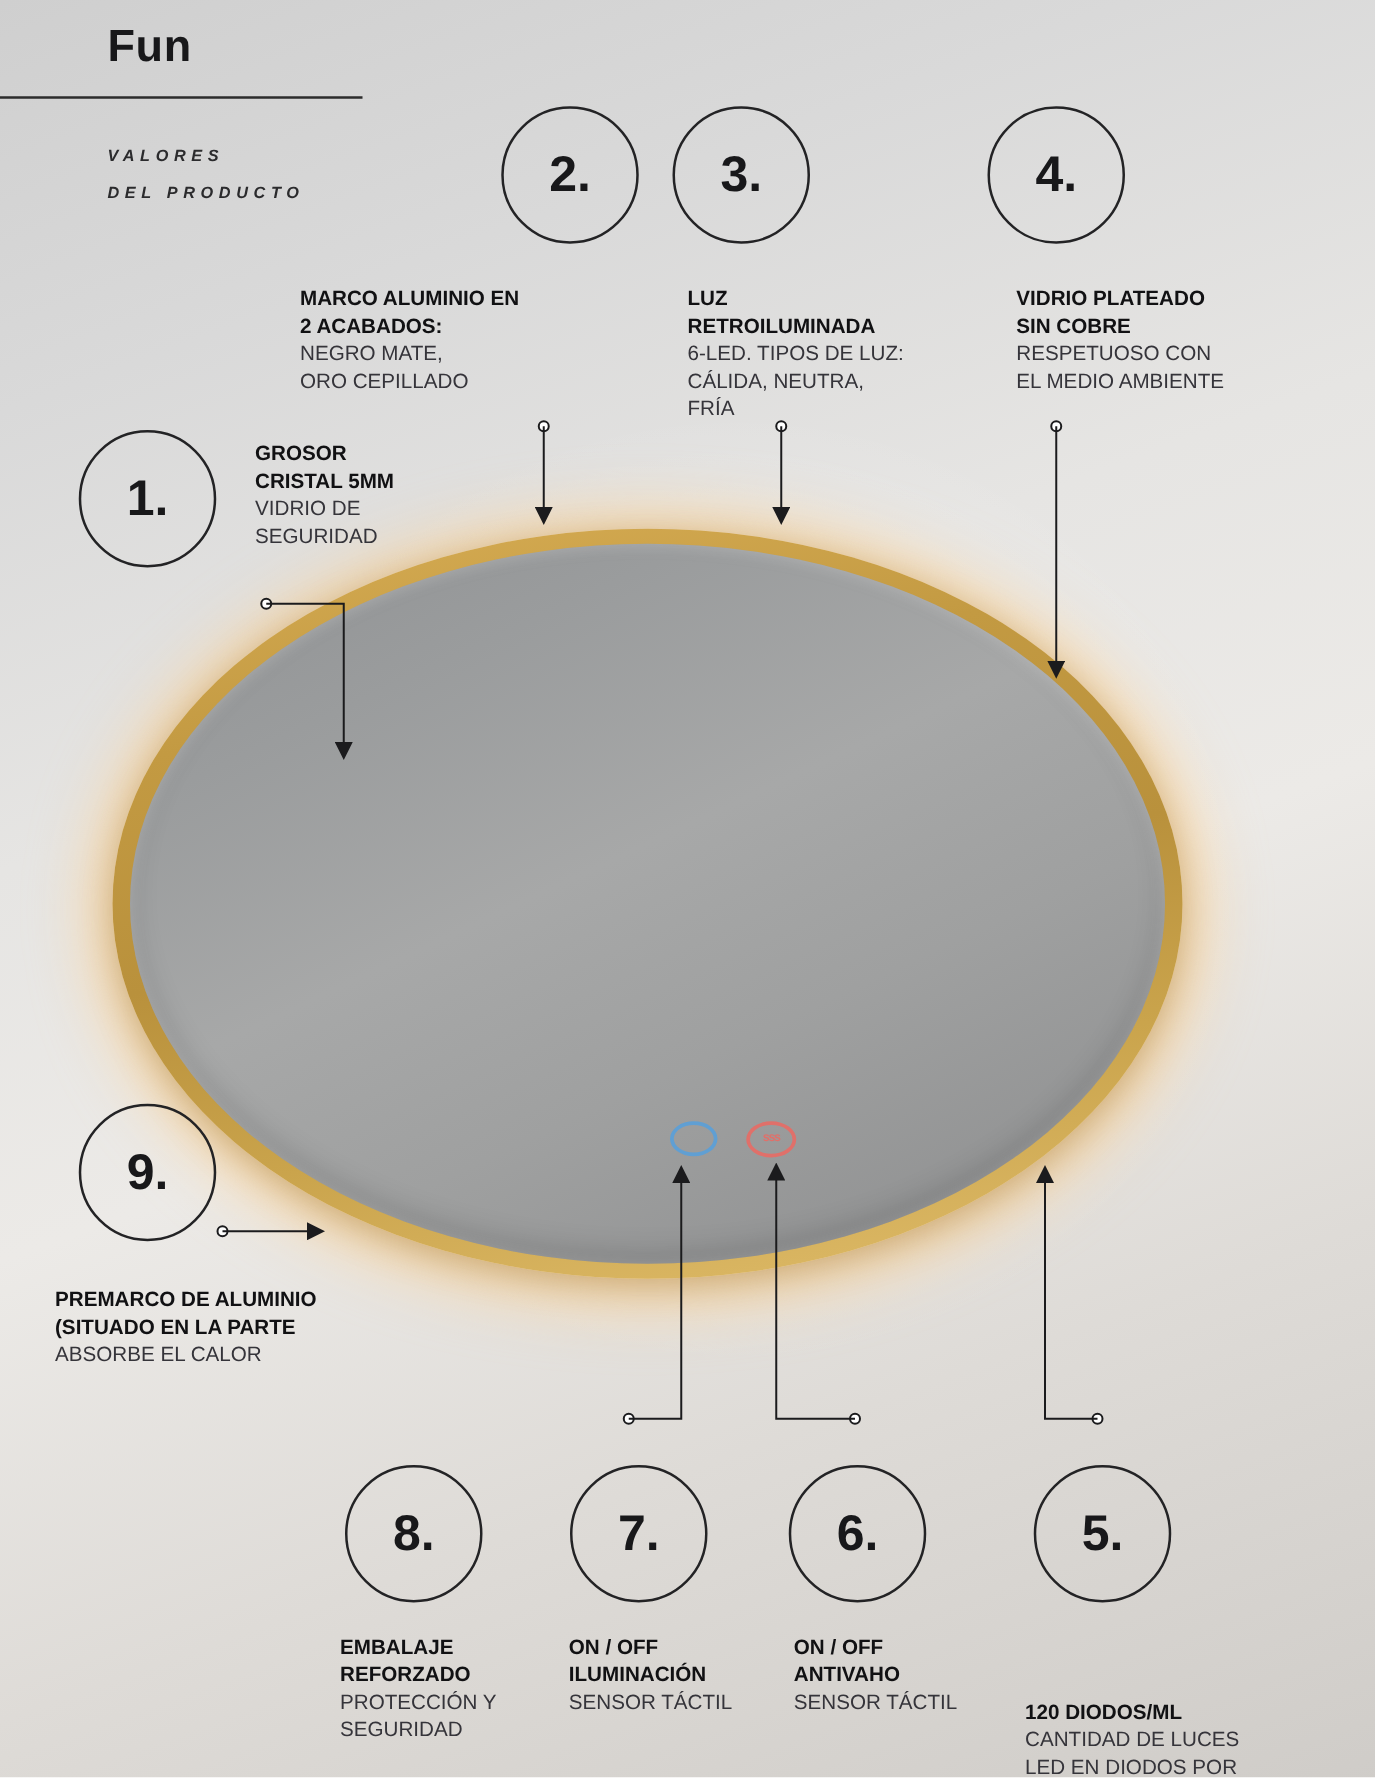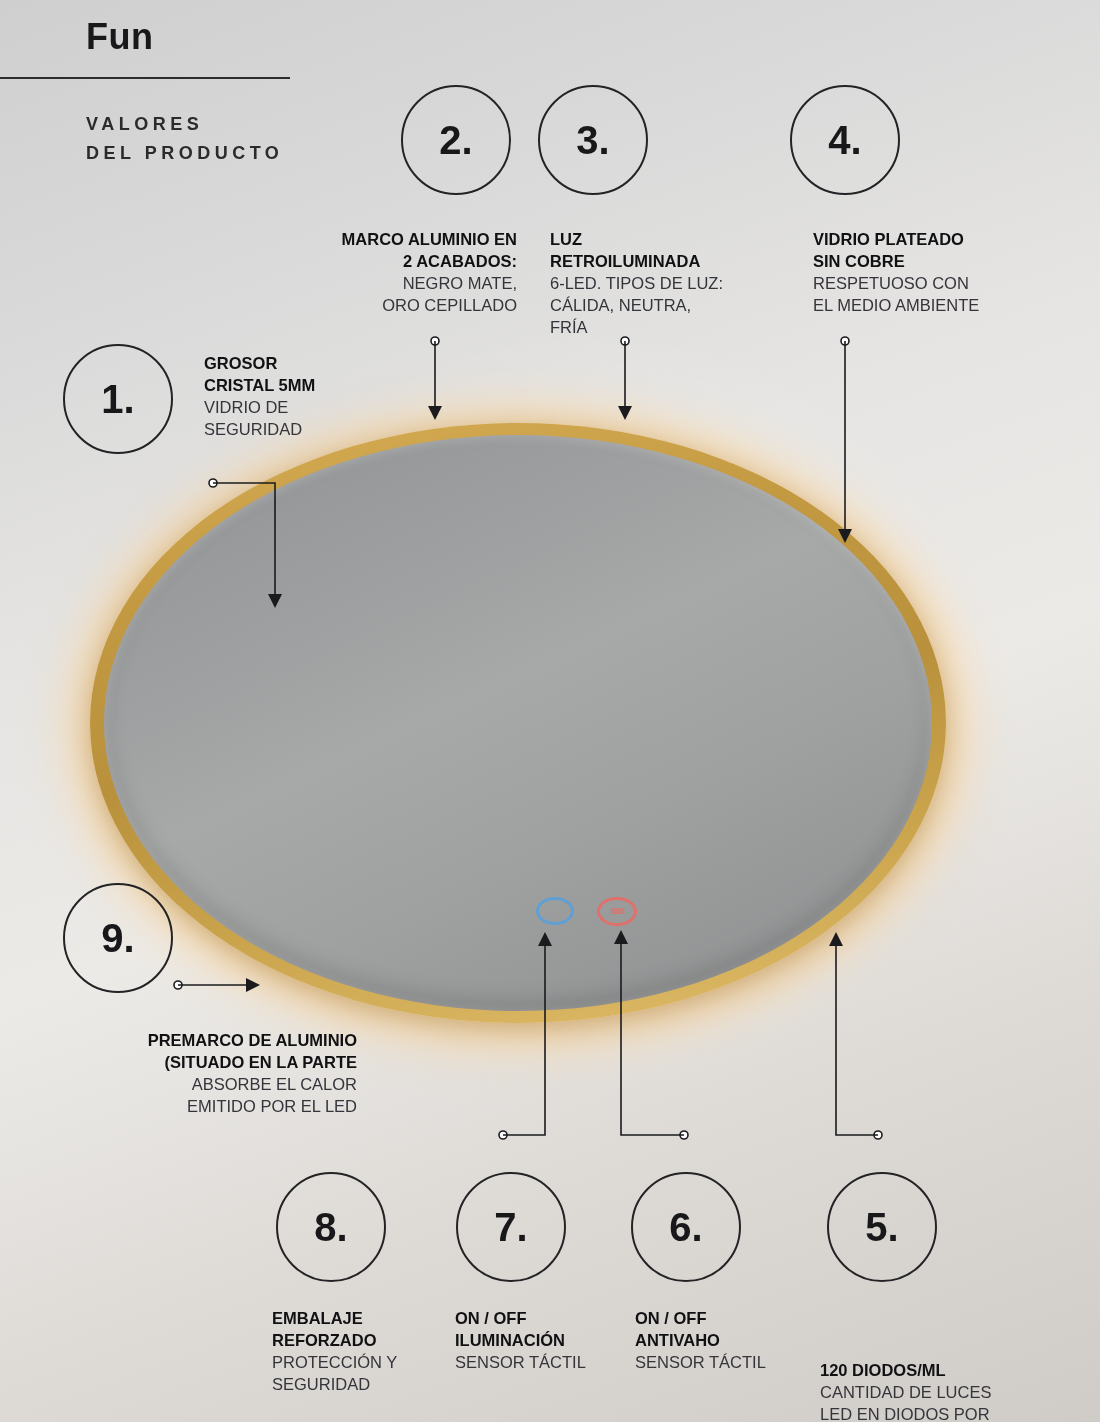--- a/index.html
+++ b/index.html
@@ -37,25 +37,26 @@
     top: 16px;
     font-size: 36px;
     font-weight: bold;
     color: #18181a;
     letter-spacing: 0.5px;
   }
   .subtitle {
     position: absolute;
     left: 86px;
     top: 110px;
-    font-size: 18px;
+    font-size: 13px;
     font-weight: bold;
     letter-spacing: 4.5px;
     line-height: 29px;
     color: #2b2b2d;
+    font-style: italic;
   }
 
   
   .mirror-wrap {
     position: absolute;
     left: 68px;
     top: 405px;
     width: 900px;
     height: 640px;
   }
@@ -137,21 +138,21 @@
   .callout {
     position: absolute;
     font-size: 16.5px;
     line-height: 22px;
     color: #35343a;
   }
   .callout .hl {
     font-weight: bold;
     color: #111113;
   }
-  .right  { text-align: right; }
+  .right  { text-align: left; }
 
   
   svg.leaders {
     position: absolute;
     left: 0;
     top: 0;
     width: 1100px;
     height: 1422px;
     pointer-events: none;
   }
@@ -242,25 +243,24 @@
     <div>FRÍA</div>
   </div>
 
   <div class="callout" style="left:813px; top:228px; width:240px;">
     <div class="hl">VIDRIO PLATEADO</div>
     <div class="hl">SIN COBRE</div>
     <div>RESPETUOSO CON</div>
     <div>EL MEDIO AMBIENTE</div>
   </div>
 
-  <div class="callout" style="left:57px; top:1029px; width:300px;text-align:right;">
+  <div class="callout" style="left:44px; top:1029px; width:300px;">
     <div class="hl">PREMARCO DE ALUMINIO</div>
     <div class="hl">(SITUADO EN LA PARTE</div>
     <div>ABSORBE EL CALOR</div>
-    <div>EMITIDO POR EL LED</div>
   </div>
 
   <div class="callout" style="left:272px; top:1307px; width:175px;">
     <div class="hl">EMBALAJE</div>
     <div class="hl">REFORZADO</div>
     <div>PROTECCIÓN Y</div>
     <div>SEGURIDAD</div>
   </div>
 
   <div class="callout" style="left:455px; top:1307px; width:168px;">

